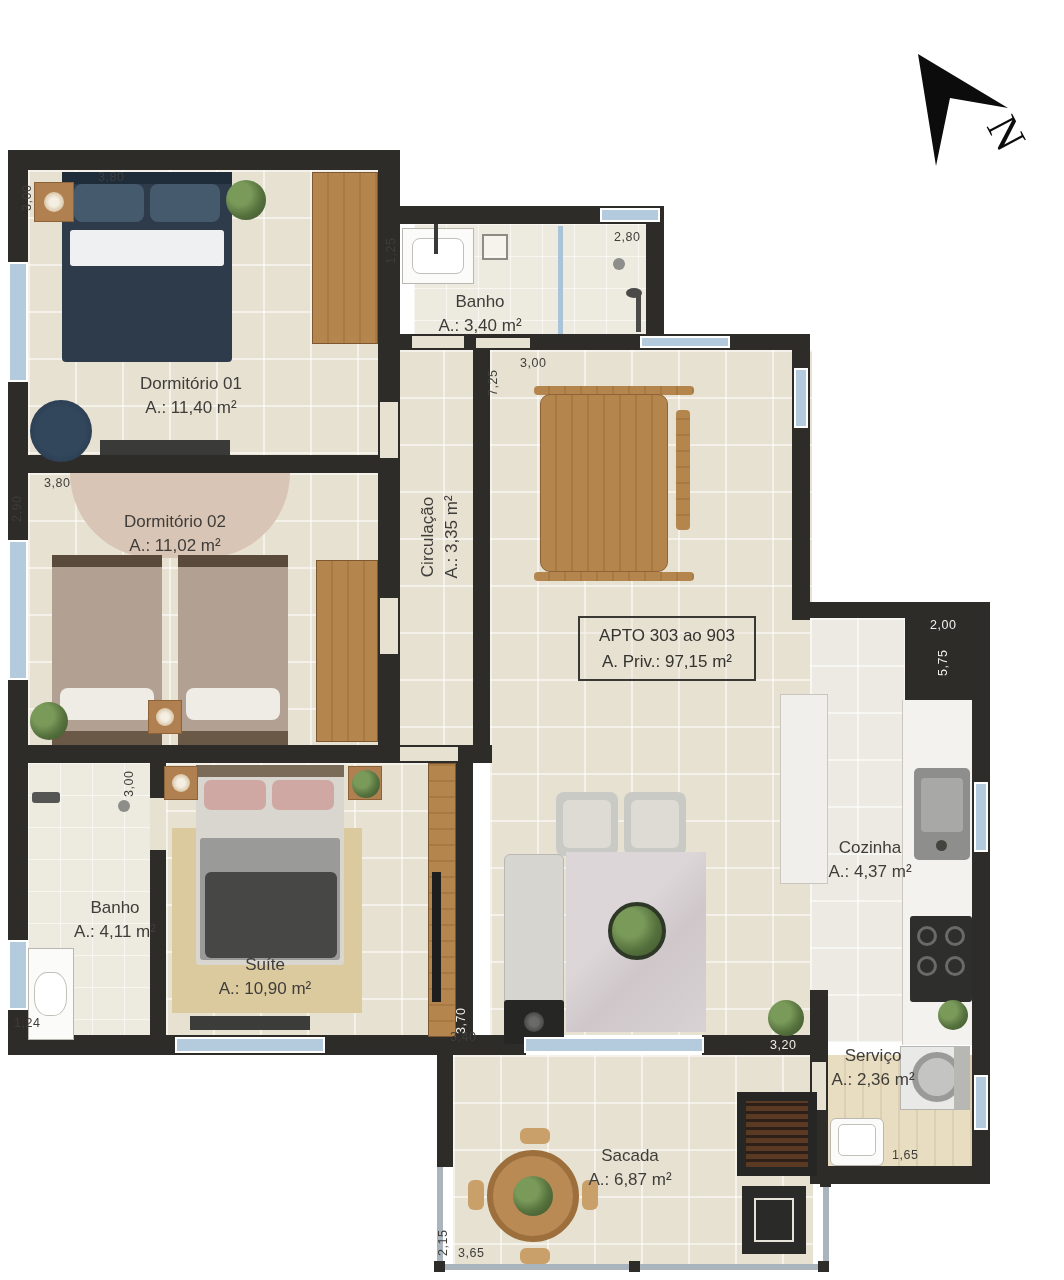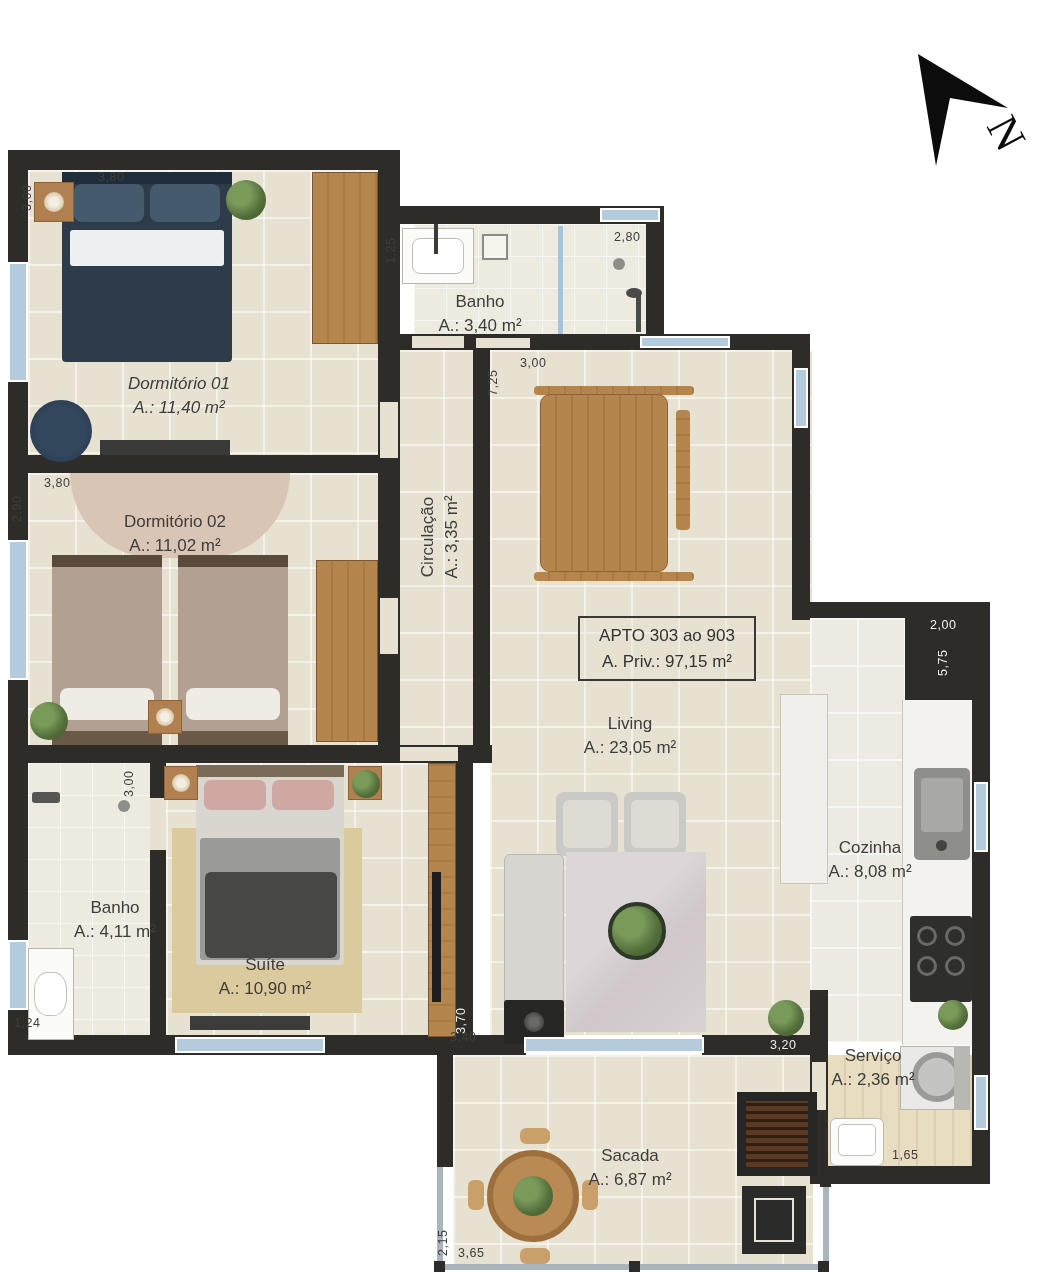--- a/index.html
+++ b/index.html
@@ -221,43 +221,39 @@
   <div class="furn" style="left:754px;top:1198px;width:40px;height:44px;border:2px solid #e6e3da;box-sizing:border-box;"></div>
 
   <div class="rail" style="left:437px;top:1167px;width:6px;height:100px;"></div>
   <div class="rail" style="left:437px;top:1264px;width:392px;height:6px;"></div>
   <div class="rail" style="left:823px;top:1180px;width:6px;height:90px;"></div>
   <div class="post" style="left:434px;top:1261px;width:11px;height:11px;"></div>
   <div class="post" style="left:629px;top:1261px;width:11px;height:11px;"></div>
   <div class="post" style="left:818px;top:1261px;width:11px;height:11px;"></div>
   <div class="post" style="left:820px;top:1176px;width:11px;height:11px;"></div>
 
-  <div class="room-label" style="left:99px;top:372px;width:160px;font-style:italic;">
+  <div class="room-label" style="left:111px;top:372px;width:160px;">
     <span class="rname">Dormitório 01</span>
     <span class="rarea">A.: 11,40 m²</span>
   </div>
   <div class="room-label" style="left:95px;top:510px;width:160px;">
     <span class="rname">Dormitório 02</span>
     <span class="rarea">A.: 11,02 m²</span>
   </div>
   <div class="room-label" style="left:410px;top:290px;width:140px;">
     <span class="rname">Banho</span>
     <span class="rarea">A.: 3,40 m²</span>
   </div>
   <div class="room-label v" style="left:416px;top:612px;width:150px;">
     <span class="rname">Circulação</span>
     <span class="rarea">A.: 3,35 m²</span>
   </div>
-  <div class="room-label" style="left:550px;top:712px;width:160px;">
-    <span class="rname">Living</span>
-    <span class="rarea">A.: 23,05 m²</span>
-  </div>
   <div class="room-label" style="left:800px;top:836px;width:140px;">
     <span class="rname">Cozinha</span>
-    <span class="rarea">A.: 8,08 m²</span>
+    <span class="rarea">A.: 4,37 m²</span>
   </div>
   <div class="room-label" style="left:45px;top:896px;width:140px;">
     <span class="rname">Banho</span>
     <span class="rarea">A.: 4,11 m²</span>
   </div>
   <div class="room-label" style="left:185px;top:953px;width:160px;">
     <span class="rname">Suíte</span>
     <span class="rarea">A.: 10,90 m²</span>
   </div>
   <div class="room-label" style="left:808px;top:1044px;width:130px;">

